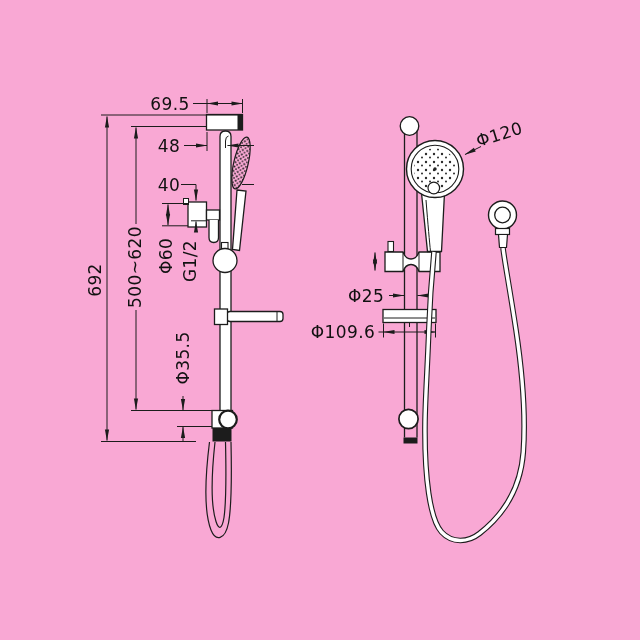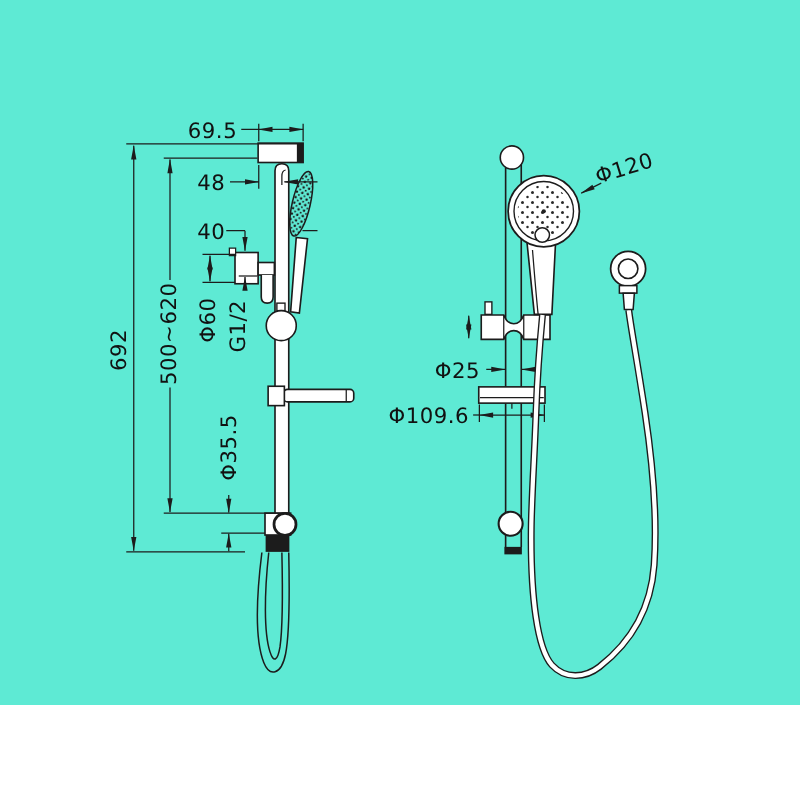--- a/index.html
+++ b/index.html
@@ -1,16 +1,16 @@
 <!DOCTYPE html>
 <html><head>
 <meta charset="utf-8">
 <style>
   html,body{margin:0;padding:0;background:#ffffff;}
-  .stage{position:relative;width:640px;height:564px;background:#5eead4;overflow:hidden;
+  .stage{position:relative;width:640px;height:640px;background:#f9a8d4;overflow:hidden;
          font-family:"DejaVu Sans", sans-serif;}
   svg{display:block}
   text{font-family:"DejaVu Sans", sans-serif;font-size:17px;fill:#111;letter-spacing:.4px;}
 </style>
 </head>
 <body>
 
 <div class="stage">
 <svg width="640" height="640" viewBox="0 0 640 640">
   <defs>

